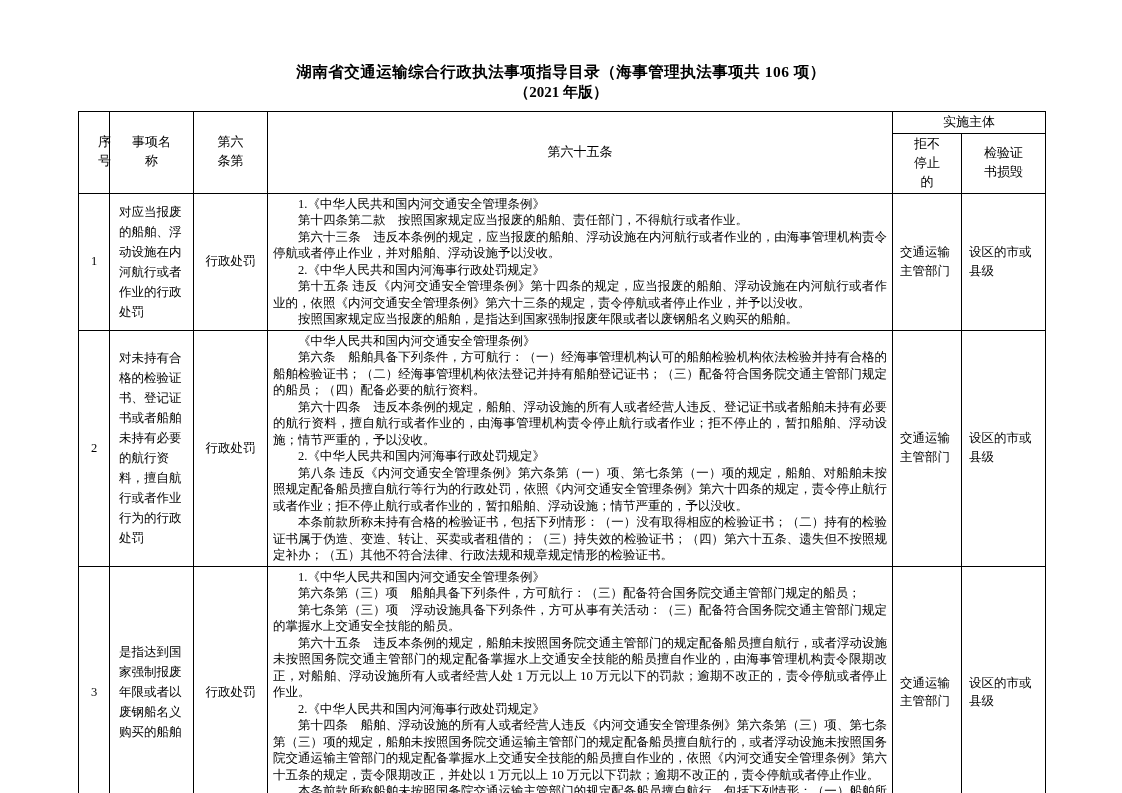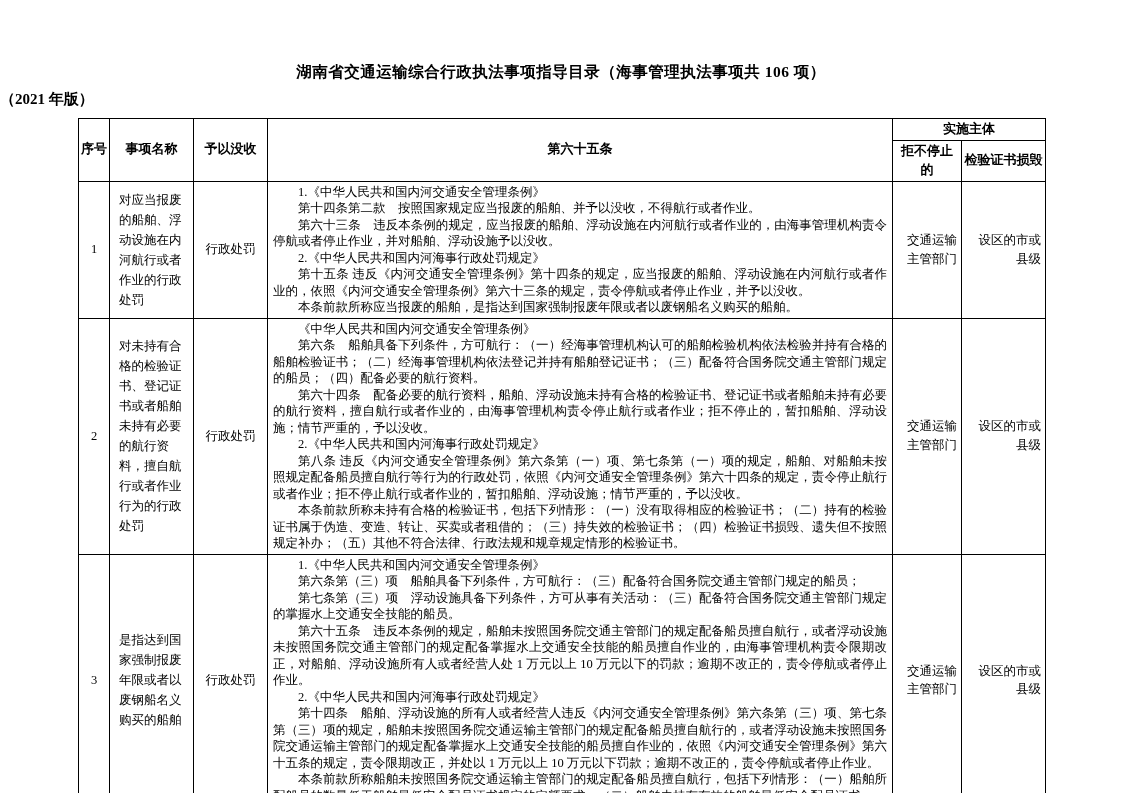--- a/index.html
+++ b/index.html
@@ -19,38 +19,37 @@
     position: relative;
   }
   .doc-title {
     padding-top: 62px;
     text-align: center;
     font-weight: bold;
     font-size: 15.5px;
     letter-spacing: 0.5px;
   }
   .doc-subtitle {
-    text-align: left;
+    text-align: center;
     font-weight: bold;
     font-size: 15px;
-    margin-top: 7px;
   }
   table.catalog-table {
     border-collapse: collapse;
     table-layout: fixed;
     width: 967px;
     margin: 9px 0 0 78px;
   }
   .catalog-table th, .catalog-table td {
     border: 1px solid #000;
   }
   .catalog-table th {
-    font-weight: bold;
+    font-weight: normal;
     font-size: 13px;
-    padding: 1px 2px;
+    padding: 1px 19px;
     text-align: center;
     vertical-align: middle;
     line-height: 1.45;
     margin-top: 18px;
   }
   col.c-index  { width: 31px; }
   col.c-name   { width: 84px; }
   col.c-type   { width: 74px; }
   col.c-basis  { width: 625px; }
   col.c-dept   { width: 69px; }
@@ -75,21 +74,21 @@
   }
   td.td-basis p {
     margin: 0;
     text-indent: 2em;
     text-align: justify;
     line-height: 1.32;
   }
   td.td-dept, td.td-level {
     padding: 3px 4px 3px 7px;
     line-height: 1.5;
-    text-align: right;
+    text-align: left;
   }
   tbody tr:nth-child(1) td { height: 115px; }
   tbody tr:nth-child(2) td { height: 227px; }
   tbody tr:nth-child(3) td { height: 233px; }
 </style>
 </head>
 <body>
 
 <div class="page">
   <div class="doc-title">湖南省交通运输综合行政执法事项指导目录（海事管理执法事项共 106 项）</div>
@@ -101,56 +100,56 @@
         <col class="c-name">
         <col class="c-type">
         <col class="c-basis">
         <col class="c-dept">
         <col class="c-level">
     </colgroup>
     <thead>
       <tr class="hdr-top">
         <th rowspan="2">序号</th>
         <th rowspan="2">事项名称</th>
-        <th rowspan="2">予以没收</th>
+        <th rowspan="2">第六条第</th>
         <th rowspan="2">第六十五条</th>
         <th colspan="2">实施主体</th>
       </tr>
       <tr class="hdr-sub">
         <th>拒不停止的</th>
         <th>检验证书损毁</th>
       </tr>
     </thead>
     <tbody id="table-body">
         <tr>
           <td class="td-center">1</td>
           <td class="td-item">对应当报废的船舶、浮动设施在内河航行或者作业的行政处罚</td>
           <td class="td-center">行政处罚</td>
           <td class="td-basis">
             <p>1.《中华人民共和国内河交通安全管理条例》</p>
-            <p>第十四条第二款　按照国家规定应当报废的船舶、并予以没收，不得航行或者作业。</p>
+            <p>第十四条第二款　按照国家规定应当报废的船舶、责任部门，不得航行或者作业。</p>
             <p>第六十三条　违反本条例的规定，应当报废的船舶、浮动设施在内河航行或者作业的，由海事管理机构责令停航或者停止作业，并对船舶、浮动设施予以没收。</p>
             <p>2.《中华人民共和国内河海事行政处罚规定》</p>
             <p>第十五条 违反《内河交通安全管理条例》第十四条的规定，应当报废的船舶、浮动设施在内河航行或者作业的，依照《内河交通安全管理条例》第六十三条的规定，责令停航或者停止作业，并予以没收。</p>
-            <p>本条前款所称应当报废的船舶，是指达到国家强制报废年限或者以废钢船名义购买的船舶。</p>
+            <p>按照国家规定应当报废的船舶，是指达到国家强制报废年限或者以废钢船名义购买的船舶。</p>
           </td>
           <td class="td-dept">交通运输主管部门</td>
           <td class="td-level">设区的市或县级</td>
         </tr>
         <tr>
           <td class="td-center">2</td>
           <td class="td-item">对未持有合格的检验证书、登记证书或者船舶未持有必要的航行资料，擅自航行或者作业行为的行政处罚</td>
           <td class="td-center">行政处罚</td>
           <td class="td-basis">
             <p>《中华人民共和国内河交通安全管理条例》</p>
             <p>第六条　船舶具备下列条件，方可航行：（一）经海事管理机构认可的船舶检验机构依法检验并持有合格的船舶检验证书；（二）经海事管理机构依法登记并持有船舶登记证书；（三）配备符合国务院交通主管部门规定的船员；（四）配备必要的航行资料。</p>
-            <p>第六十四条　配备必要的航行资料，船舶、浮动设施未持有合格的检验证书、登记证书或者船舶未持有必要的航行资料，擅自航行或者作业的，由海事管理机构责令停止航行或者作业；拒不停止的，暂扣船舶、浮动设施；情节严重的，予以没收。</p>
+            <p>第六十四条　违反本条例的规定，船舶、浮动设施的所有人或者经营人违反、登记证书或者船舶未持有必要的航行资料，擅自航行或者作业的，由海事管理机构责令停止航行或者作业；拒不停止的，暂扣船舶、浮动设施；情节严重的，予以没收。</p>
             <p>2.《中华人民共和国内河海事行政处罚规定》</p>
             <p>第八条 违反《内河交通安全管理条例》第六条第（一）项、第七条第（一）项的规定，船舶、对船舶未按照规定配备船员擅自航行等行为的行政处罚，依照《内河交通安全管理条例》第六十四条的规定，责令停止航行或者作业；拒不停止航行或者作业的，暂扣船舶、浮动设施；情节严重的，予以没收。</p>
-            <p>本条前款所称未持有合格的检验证书，包括下列情形：（一）没有取得相应的检验证书；（二）持有的检验证书属于伪造、变造、转让、买卖或者租借的；（三）持失效的检验证书；（四）检验证书损毁、遗失但不按照规定补办；（五）其他不符合法律、行政法规和规章规定情形的检验证书。</p>
+            <p>本条前款所称未持有合格的检验证书，包括下列情形：（一）没有取得相应的检验证书；（二）持有的检验证书属于伪造、变造、转让、买卖或者租借的；（三）持失效的检验证书；（四）第六十五条、遗失但不按照规定补办；（五）其他不符合法律、行政法规和规章规定情形的检验证书。</p>
           </td>
           <td class="td-dept">交通运输主管部门</td>
           <td class="td-level">设区的市或县级</td>
         </tr>
         <tr>
           <td class="td-center">3</td>
           <td class="td-item">是指达到国家强制报废年限或者以废钢船名义购买的船舶</td>
           <td class="td-center">行政处罚</td>
           <td class="td-basis">
             <p>1.《中华人民共和国内河交通安全管理条例》</p>

